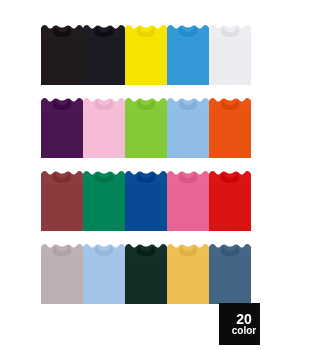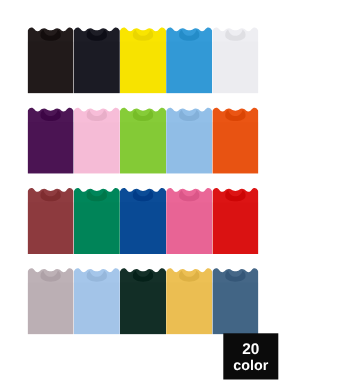--- a/index.html
+++ b/index.html
@@ -10,21 +10,21 @@
     width: 260px;
     height: 350px;
     background: #ffffff;
     font-family: "Liberation Sans", sans-serif;
     overflow: hidden;
     position: relative;
   }
 
   #product-color-swatch-board {
     position: absolute;
-    left: 0;
+    left: 16px;
     top: 0;
     width: 260px;
     height: 350px;
   }
 
   .shirt-grid {
     position: absolute;
     left: 25px;
     top: 22px;
     width: 210px;
@@ -69,21 +69,21 @@
     line-height: 1.02;
   }
 
   .badge-count {
     font-size: 14px;
     font-weight: 700;
     letter-spacing: 0px;
   }
 
   .badge-label {
-    font-size: 13px;
+    font-size: 10px;
     font-weight: 700;
     letter-spacing: 0px;
   }
 </style>
 </head>
 <body>
 
 <div id="product-color-swatch-board">
 
   <div class="shirt-grid">

